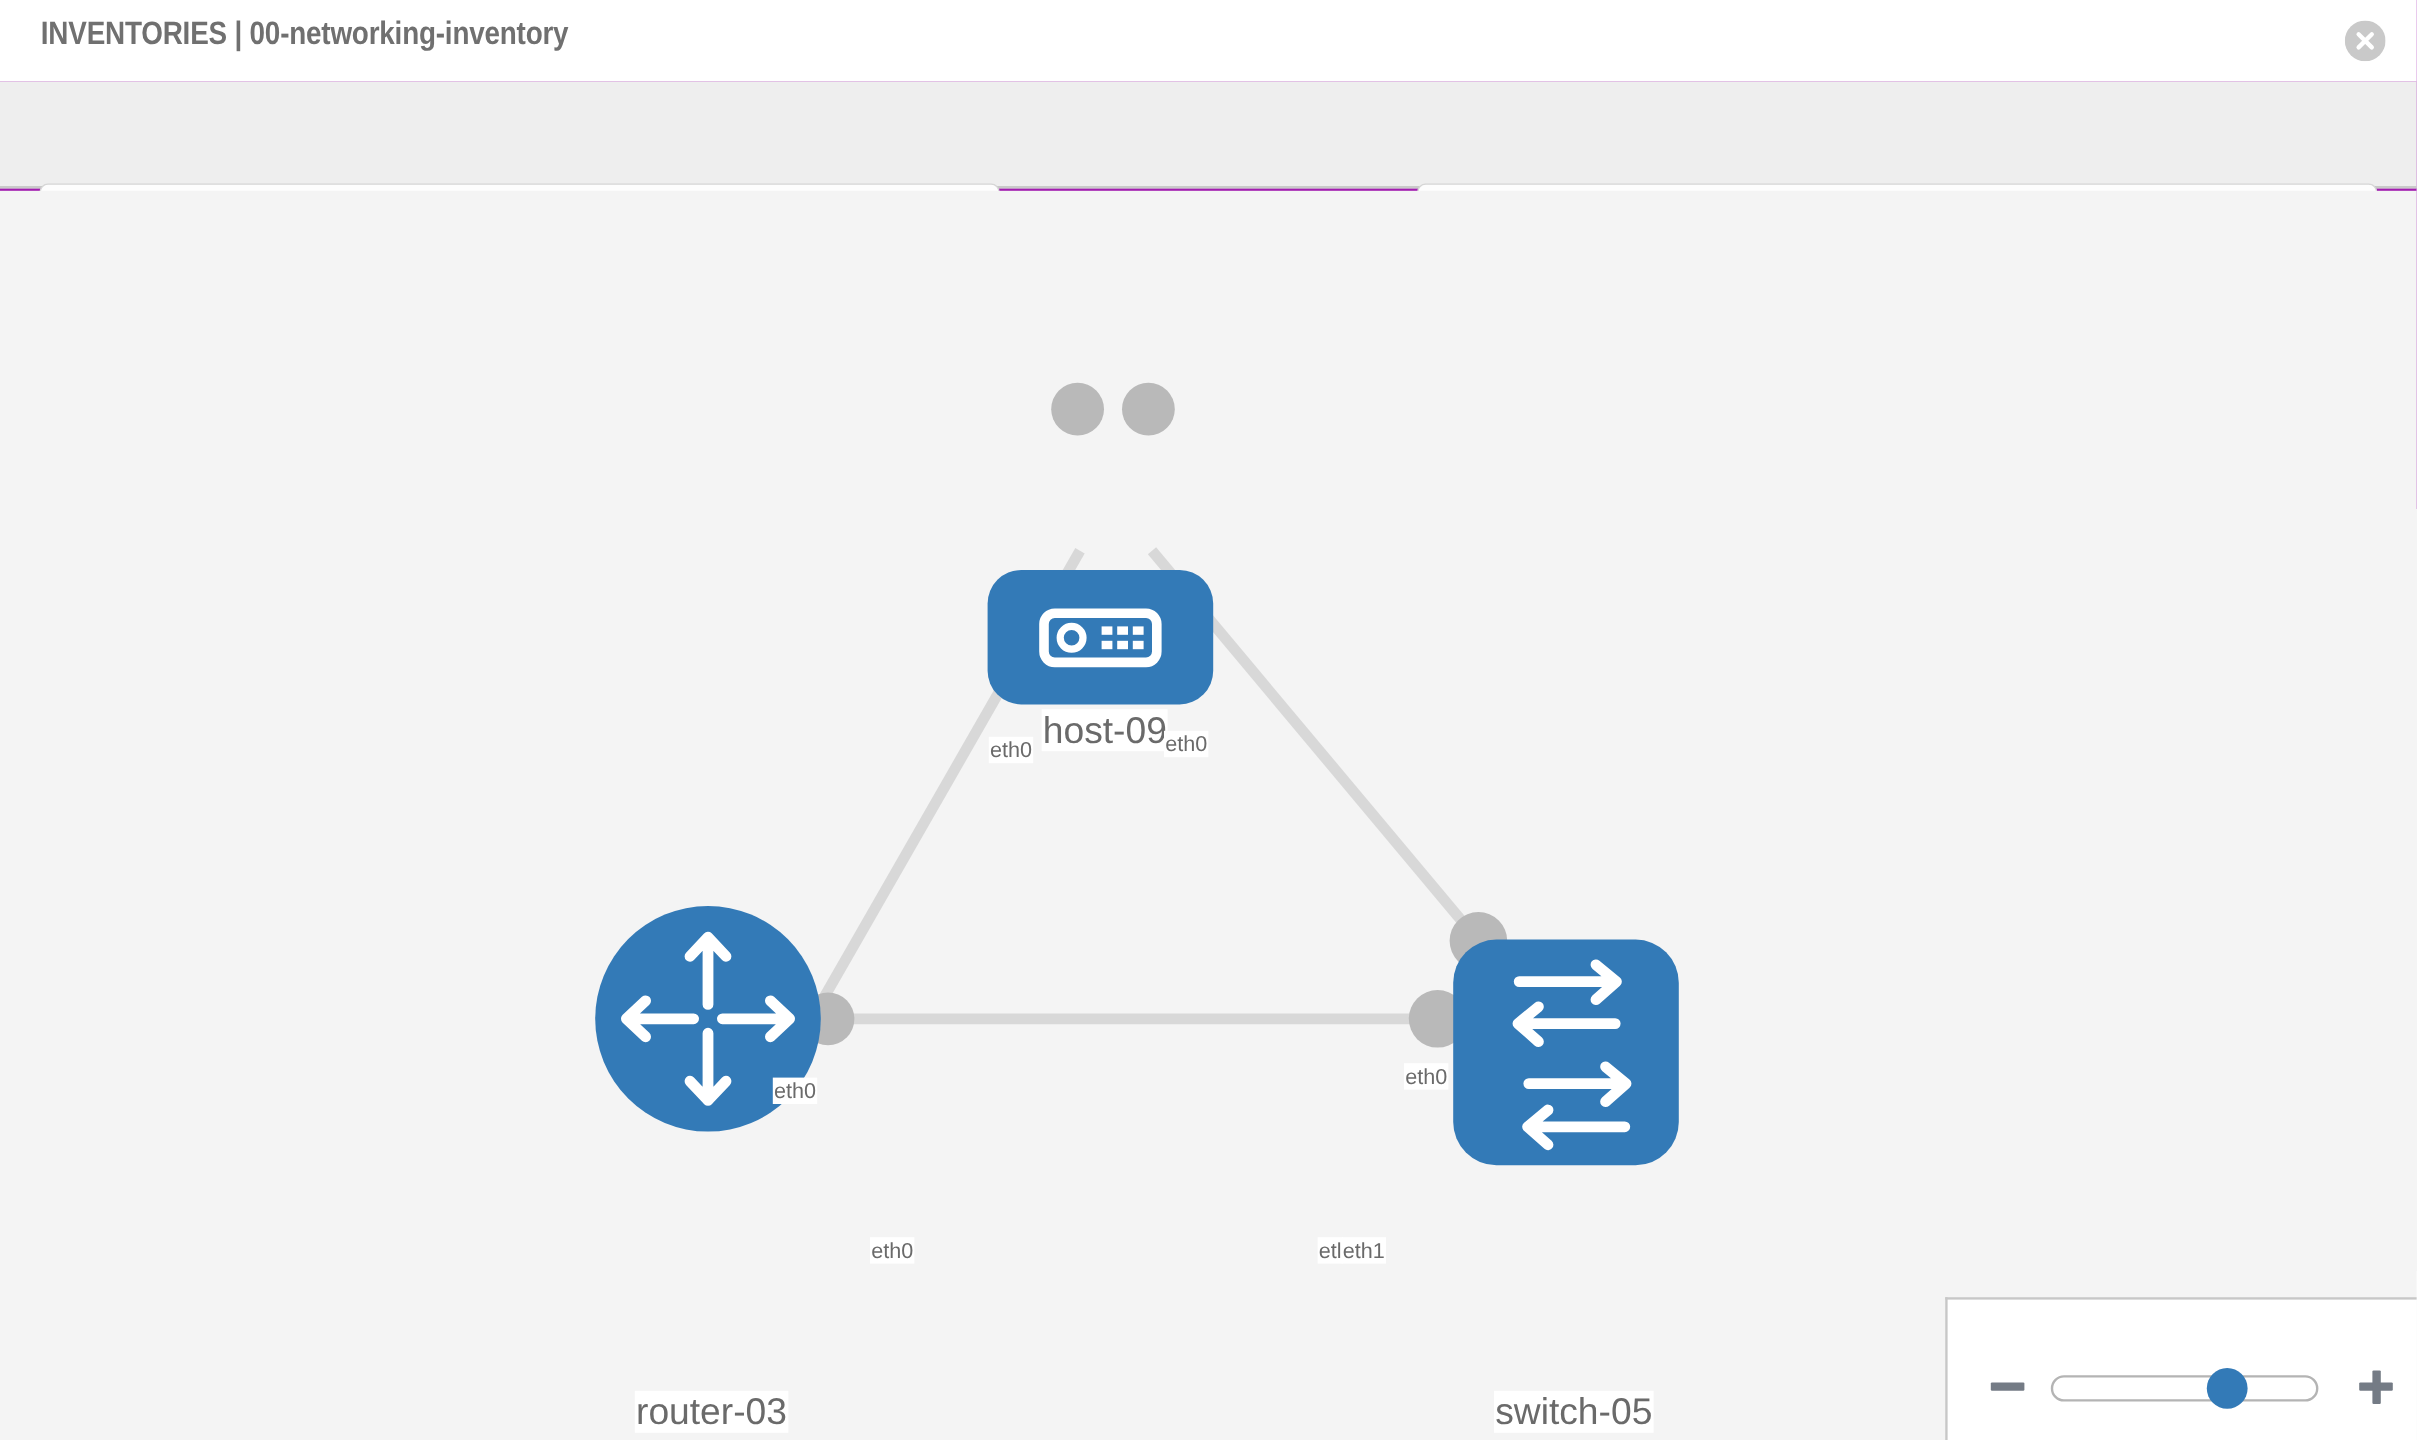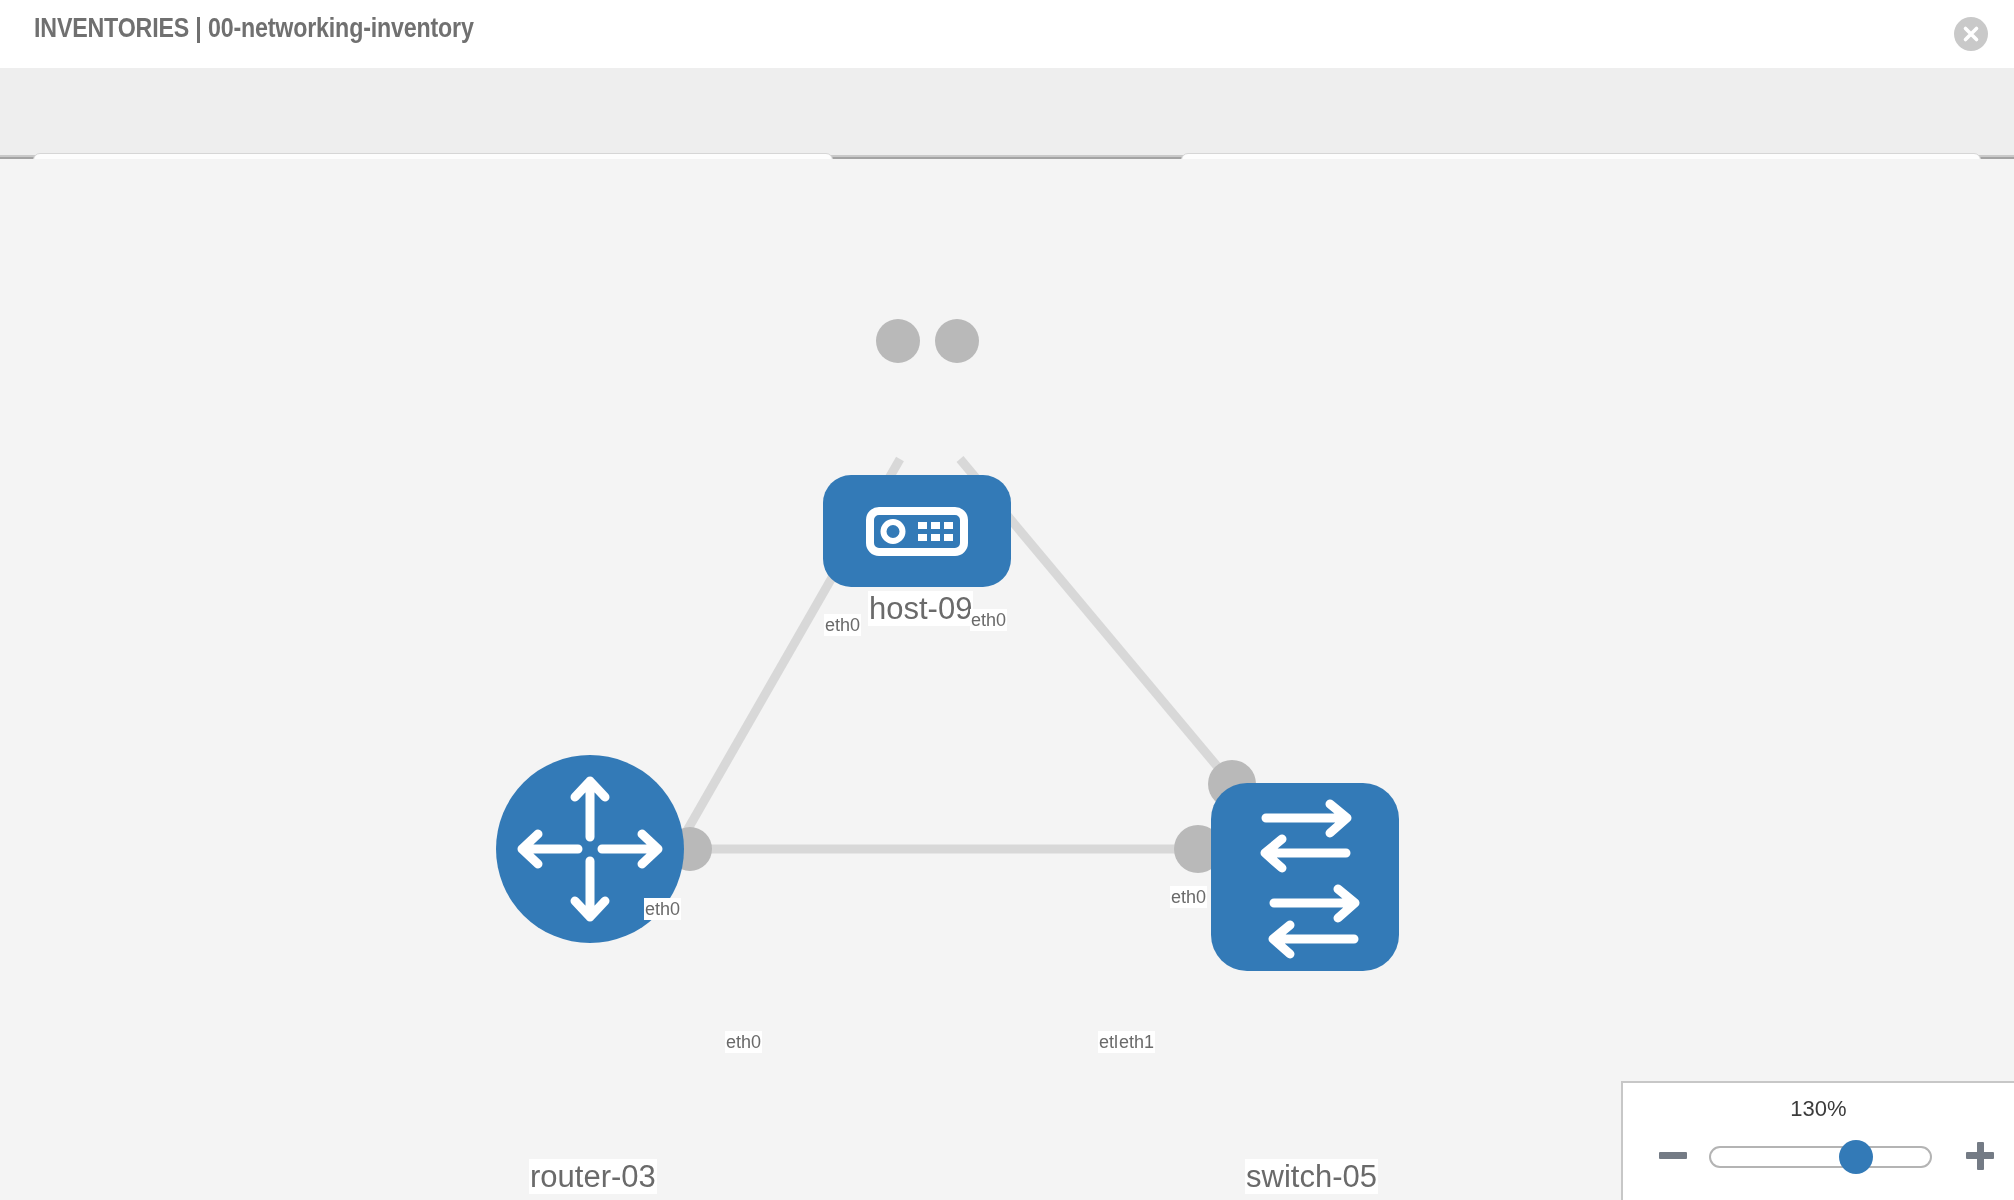--- a/index.html
+++ b/index.html
@@ -9,21 +9,21 @@
     width: 2014px; height: 1200px;
     background: #ffffff;
     font-family: "Liberation Sans", sans-serif;
     overflow: hidden;
   }
 
   #app {
     position: relative;
     width: 2014px;
     height: 1044px;
-    background: #a3a3a3;
+    background: #a21caf;
   }
 
   
   .header {
     position: absolute;
     left: 0; top: 0;
     width: 2014px; height: 68px;
     background: #ffffff;
   }
   .header-title {
@@ -282,21 +282,20 @@
     <div class="chip node-label" style="left:529px; top:1000px;">router-03</div>
 
     <div class="chip iface-label" style="left:1170px; top:727px;">eth0</div>
     <div class="chip iface-label" style="left:1098px; top:872px;">etl</div>
     <div class="chip iface-label" style="left:1118px; top:872px;text-align:center;">eth1</div>
     <div class="chip node-label" style="left:1245px; top:1000px;">switch-05</div>
 
   </div>
 
   <div class="zoom-panel">
-    <div class="zoom-pct">130%</div>
     <div class="zoom-row">
       <div class="zoom-minus"></div>
       <div class="zoom-track">
         <div class="zoom-thumb" id="zoom-thumb" style="left: 66%;"></div>
       </div>
       <div class="zoom-plus"></div>
     </div>
   </div>
 
 </div>

